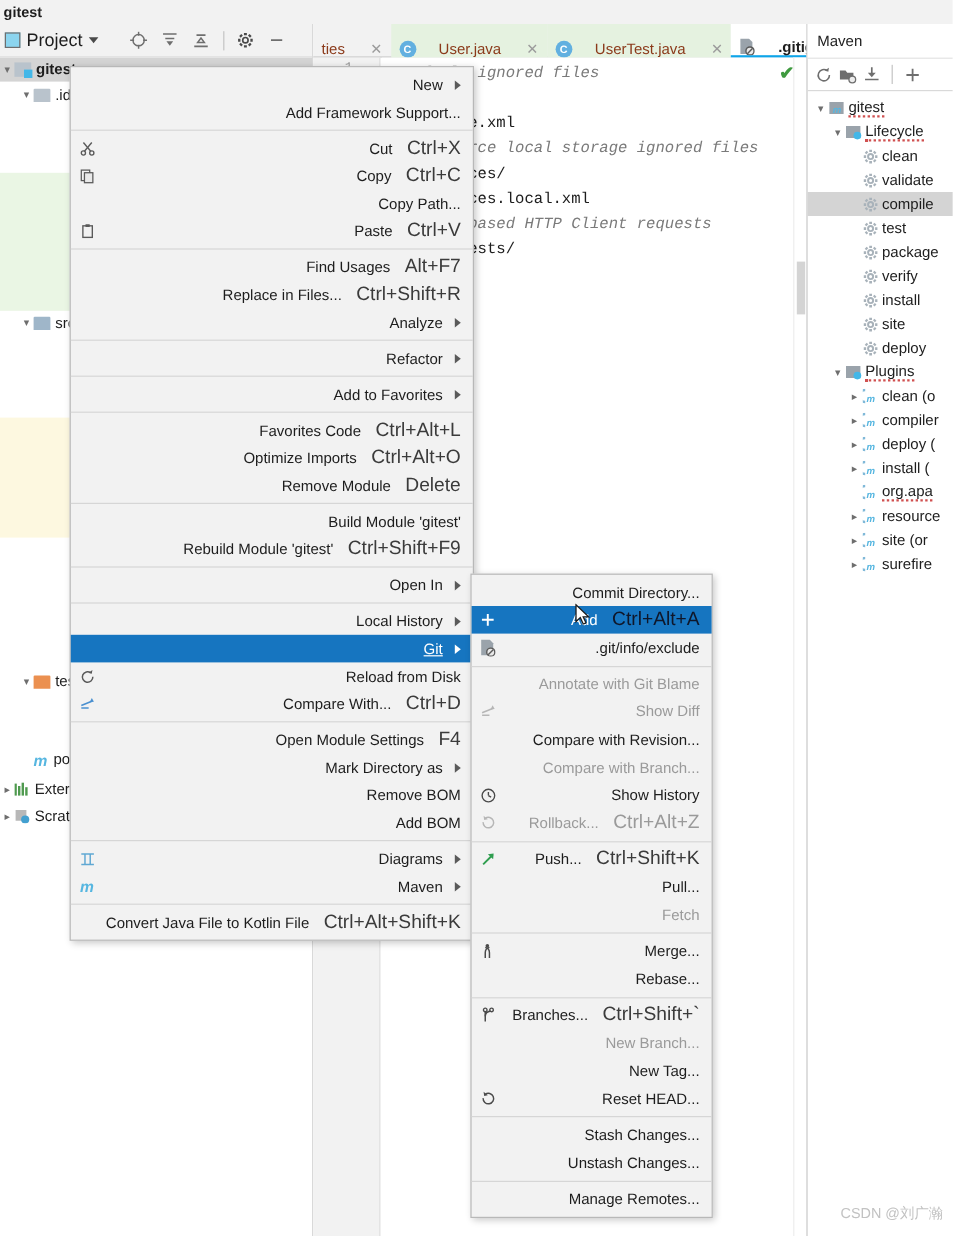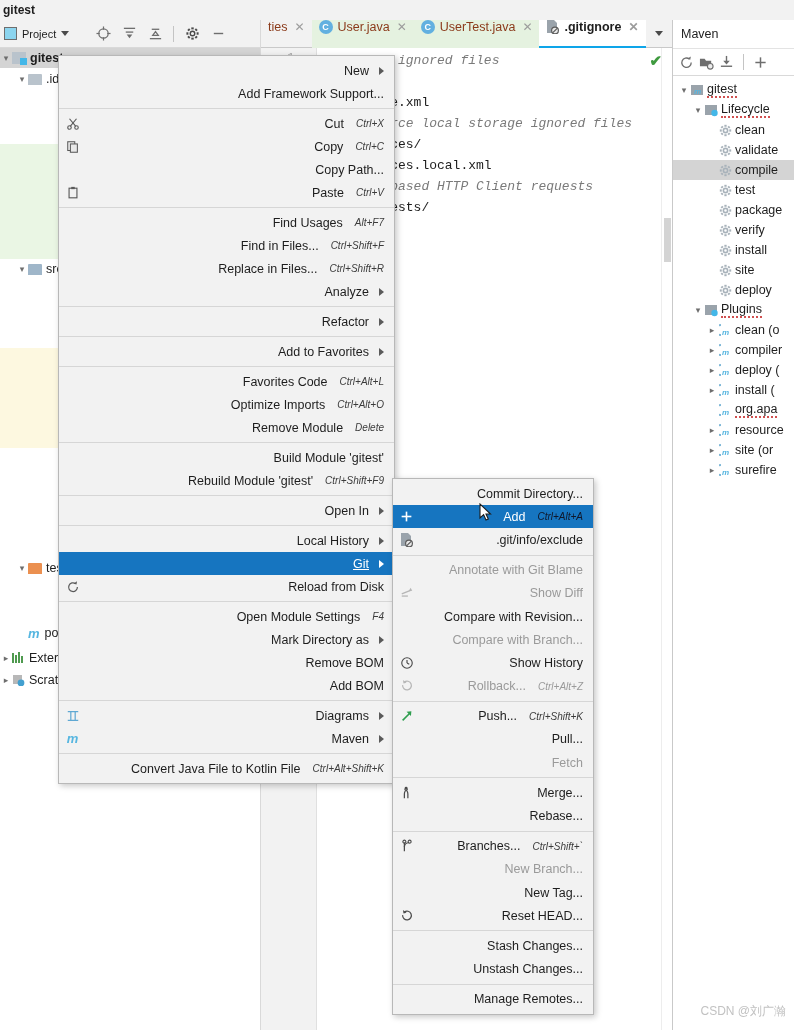--- a/index.html
+++ b/index.html
@@ -31,37 +31,37 @@
     position:absolute; left:0; top:0; width:672px; height:28px;
     background:#f2f2f2; border-bottom:1px solid #d9d9d9;
     display:flex; align-items:center;
   }
   .proj-tab {
     display:flex; align-items:center; gap:5px; padding: 0 8px 0 4px; height:28px;
   }
   .proj-tab-icon {
     width:13px; height:13px; border:1px solid #6e6e6e; background:#8cd5ef; display:inline-block;
   }
-  .proj-tab-label { font-size:11px; color:#1d1d1d; }
+  .proj-tab-label { font-size:15px; color:#1d1d1d; }
   .caret-down {
     width:0;height:0;border-left:4px solid transparent;border-right:4px solid transparent;
     border-top:5px solid #4a4a4a; display:inline-block;
   }
   .tb-icons { display:flex; align-items:center; gap:2px; margin-left:14px; }
   .tb-btn { width:24px;height:24px;display:flex;align-items:center;justify-content:center; cursor:default;}
   .tb-sep { width:1px;height:16px;background:#c4c4c4;margin:0 4px; }
 
   
   .editor-area {
     position:absolute; left:260px; top:20px; width:412px; height:1010px;
     background:#ffffff; border-left:1px solid #d9d9d9;
   }
   .tabbar { position:absolute; left:0; top:0; height:28px; width:412px; background:#f2f2f2;
             display:flex; align-items:stretch; border-bottom:1px solid #c9c9c9; }
-  .etab { display:flex; align-items:flex-start; gap:5px; padding:0 7px; height:28px;
+  .etab { display:flex; align-items:flex-end; gap:19px; padding:0 7px; height:28px;
           font-size:12.5px; white-space:nowrap; position:relative; }
   .etab.green { background:#e5f2e0; }
   .etab.active { background:#ffffff; border-bottom:2px solid #0ea5e9;font-weight:bold; }
   .etab .lbl { color:#8b3a1a; }
   .etab .lbl.plain { color:#1d1d1d; }
   .x-close { color:#9b9b9b; font-size:12px; margin-left:2px; }
   .cls-icon { width:14px;height:14px;border-radius:50%;background:#62b0e0;color:#fff;
               font-size:9px;display:flex;align-items:center;justify-content:center;font-weight:bold;}
   .gi-icon { width:13px;height:14px;position:relative;display:inline-block; }
   .tabs-chevron { width:26px;display:flex;align-items:center;justify-content:center;
@@ -102,21 +102,21 @@
   .ctxmenu {
     position:absolute; left:58px; top:55px; width:337px;
     background:#f2f2f2; border:1px solid #b8b8b8;
     box-shadow: 2px 2px 6px rgba(0,0,0,0.22);
     padding: 3px 0;
   }
   .mi { position:relative; height:23px; display:flex; align-items:center;
         padding: 0 10px 0 0; font-size:12.5px; color:#1d1d1d; cursor:default;text-align:right; }
   .mi .ic { width:27px; display:flex; align-items:center; justify-content:center; flex:0 0 27px; }
   .mi .txt { flex:1 1 auto; white-space:nowrap; }
-  .mi .acc { color:#3b3b3b; font-size:10px; margin-left:12px; white-space:nowrap;font-style:italic; }
+  .mi .acc { color:#3b3b3b; font-size:16px; margin-left:12px; white-space:nowrap; }
   .mi .sub { width:0;height:0;border-top:4px solid transparent;border-bottom:4px solid transparent;
              border-left:5px solid #5a5a5a; margin-left:10px;}
   .mi.selected { background:#1675c0; color:#fff; }
   .mi.selected .acc { color:#0f172a; }
   .mi.selected .sub { border-left-color:#fff; }
   .mi.disabled, .mi.disabled .acc { color:#9a9a9a; }
   .msep { height:1px; background:#d6d6d6; margin:3px 0; }
   .u { text-decoration: underline; }
 
   
@@ -384,25 +384,20 @@
 
     <div class="msep"></div>
 
     <div class="mi">
       <span class="ic"></span>
       <span class="txt">Find Usages</span>
       <span class="acc">Alt+F7</span>
     </div>
     <div class="mi">
       <span class="ic"></span>
-      <span class="txt">Find in Files...</span>
-      <span class="acc">Ctrl+Shift+F</span>
-    </div>
-    <div class="mi">
-      <span class="ic"></span>
       <span class="txt">Replace in Files...</span>
       <span class="acc">Ctrl+Shift+R</span>
     </div>
     <div class="mi">
       <span class="ic"></span>
       <span class="txt">Analyze</span>
       <span class="sub"></span>
     </div>
 
     <div class="msep"></div>
@@ -472,20 +467,31 @@
       <span class="sub"></span>
     </div>
     <div class="mi">
       <span class="ic">
         <svg width="14" height="14" viewBox="0 0 16 16">
             <path d="M13 8 A5 5 0 1 1 11 4.2" fill="none" stroke="#5a5a5a" stroke-width="1.4"></path>
             <path d="M12.6 1.5 L12 5 L8.8 4.1 Z" fill="#5a5a5a"></path>
           </svg>
       </span>
       <span class="txt">Reload from Disk</span>
+    </div>
+    <div class="mi">
+      <span class="ic">
+        <svg width="14" height="14" viewBox="0 0 16 16">
+            <line x1="2" y1="9" x2="12" y2="5" stroke="#4a90d0" stroke-width="1.5"></line>
+            <path d="M12 2 L14 5.5 L10 6 Z" fill="#4a90d0"></path>
+            <line x1="2" y1="11.5" x2="9" y2="11.5" stroke="#4a90d0" stroke-width="1.5"></line>
+          </svg>
+      </span>
+      <span class="txt">Compare With...</span>
+      <span class="acc">Ctrl+D</span>
     </div>
 
     <div class="msep"></div>
 
     <div class="mi">
       <span class="ic"></span>
       <span class="txt">Open Module Settings</span>
       <span class="acc">F4</span>
     </div>
     <div class="mi">

